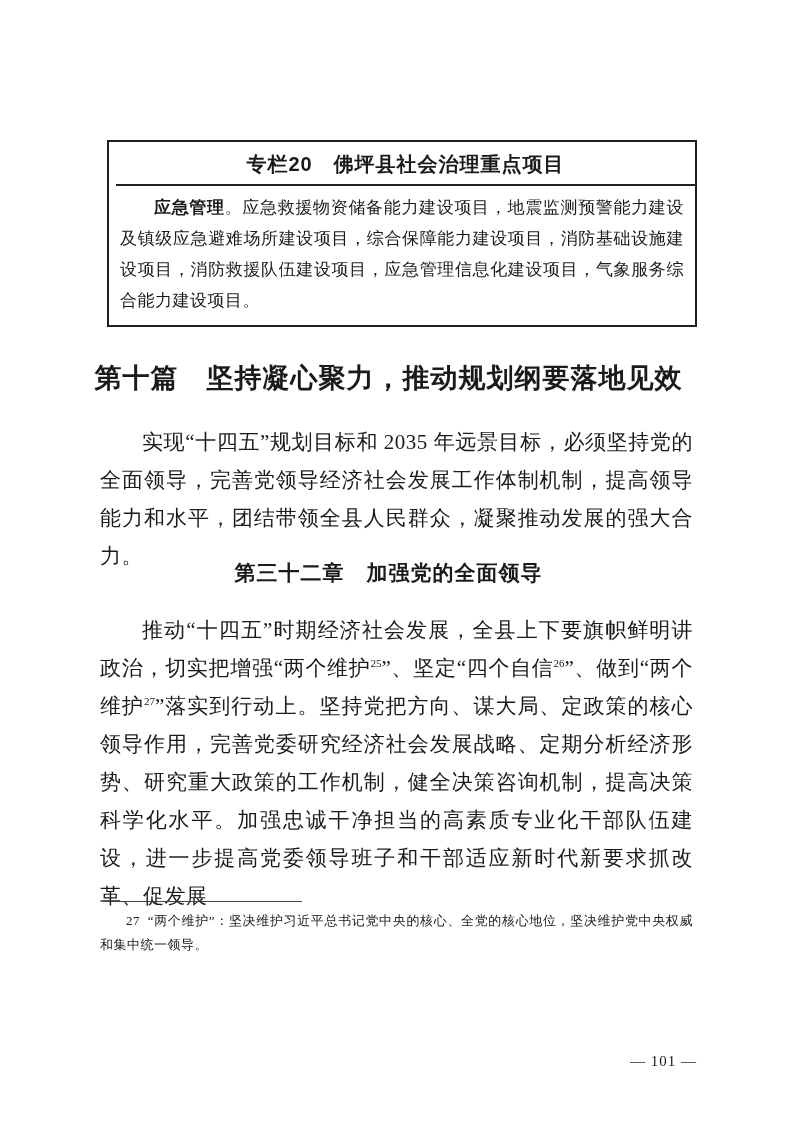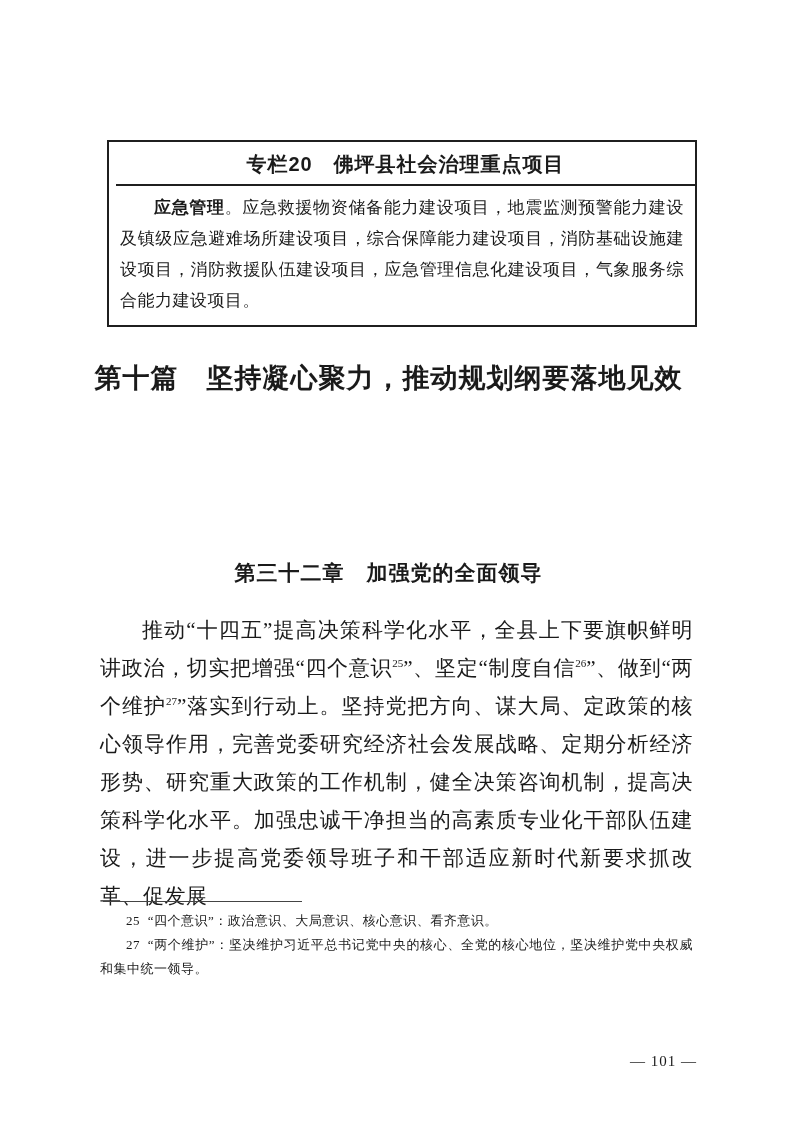--- a/index.html
+++ b/index.html
@@ -129,26 +129,26 @@
 
   <div class="panel">
     <div class="panel-title">专栏20　佛坪县社会治理重点项目</div>
     <div class="panel-body">
       <p><b>应急管理</b><span>。应急救援物资储备能力建设项目，地震监测预警能力建设及镇级应急避难场所建设项目，综合保障能力建设项目，消防基础设施建设项目，消防救援队伍建设项目，应急管理信息化建设项目，气象服务综合能力建设项目。</span></p>
     </div>
   </div>
 
   <h1 class="part-heading">第十篇　坚持凝心聚力，推动规划纲要落地见效</h1>
 
+  <p class="body-para para-1">实现“十四五”规划目标和 2035 年远景目标，必须坚持党的全面领导，完善党领导经济社会发展工作体制机制，提高领导能力和水平，团结带领全县人民群众，凝聚推动发展的强大合力。</p>
 
   <h2 class="chapter-heading">第三十二章　加强党的全面领导</h2>
 
-  <p class="body-para para-2"><span>推动“十四五”提高决策科学化水平，全县上下要旗帜鲜明讲政治，切实把增强“四个意识</span><sup>25</sup><span>”、坚定“制度自信</span><sup>26</sup><span>”、做到“两个维护</span><sup>27</sup><span>”落实到行动上。坚持党把方向、谋大局、定政策的核心领导作用，完善党委研究经济社会发展战略、定期分析经济形势、研究重大政策的工作机制，健全决策咨询机制，提高决策科学化水平。加强忠诚干净担当的高素质专业化干部队伍建设，进一步提高党委领导班子和干部适应新时代新要求抓改革、促发展</span></p>
+  <p class="body-para para-2"><span>推动“十四五”时期经济社会发展，全县上下要旗帜鲜明讲政治，切实把增强“两个维护</span><sup>25</sup><span>”、坚定“四个自信</span><sup>26</sup><span>”、做到“两个维护</span><sup>27</sup><span>”落实到行动上。坚持党把方向、谋大局、定政策的核心领导作用，完善党委研究经济社会发展战略、定期分析经济形势、研究重大政策的工作机制，健全决策咨询机制，提高决策科学化水平。加强忠诚干净担当的高素质专业化干部队伍建设，进一步提高党委领导班子和干部适应新时代新要求抓改革、促发展</span></p>
 
   <div class="footnote-area">
     <div class="footnote-rule"></div>
-    <p class="footnote"><span class="fn-num">25</span><span>“四个意识”：政治意识、大局意识、核心意识、看齐意识。</span></p>
     <p class="footnote"><span class="fn-num">27</span><span>“两个维护”：坚决维护习近平总书记党中央的核心、全党的核心地位，坚决维护党中央权威和集中统一领导。</span></p>
   </div>
 
   <div class="page-number">— 101 —</div>
 
 </div>
 
 </body></html>

